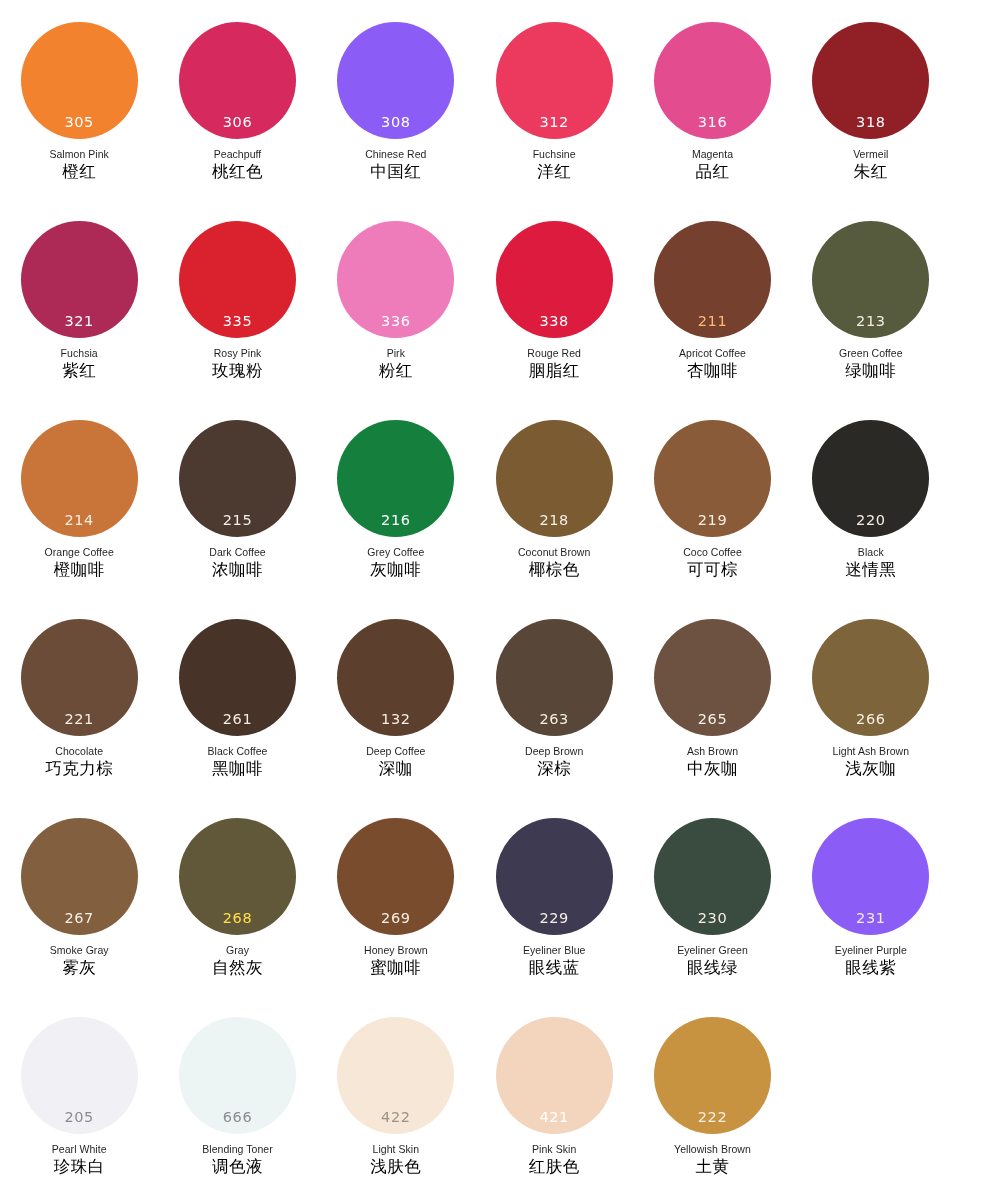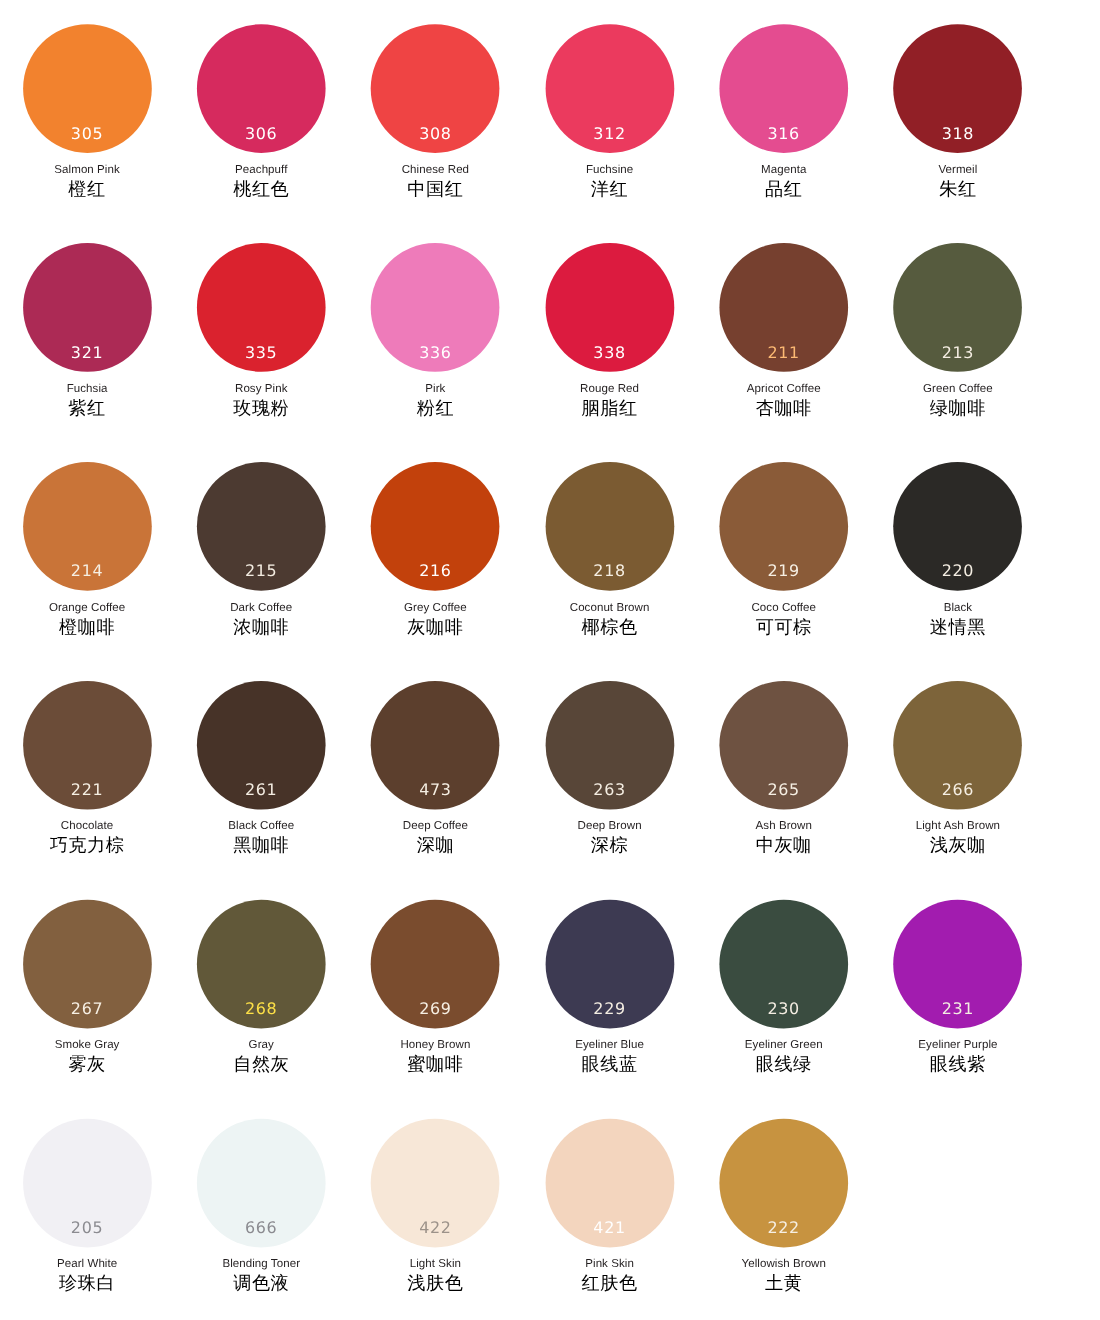--- a/index.html
+++ b/index.html
@@ -97,21 +97,21 @@
         <div class="swatch-name-cn">橙红</div>
       </div>
       <div class="swatch-cell">
         <div class="swatch-disc" style="background: rgb(214, 42, 94);">
           <div class="swatch-code" style="color: rgb(255, 255, 255);">306</div>
         </div>
         <div class="swatch-name-en">Peachpuff</div>
         <div class="swatch-name-cn">桃红色</div>
       </div>
       <div class="swatch-cell">
-        <div class="swatch-disc" style="background: #ef4444;">
+        <div class="swatch-disc" style="background: #8b5cf6;">
           <div class="swatch-code" style="color: rgb(255, 255, 255);">308</div>
         </div>
         <div class="swatch-name-en">Chinese Red</div>
         <div class="swatch-name-cn">中国红</div>
       </div>
       <div class="swatch-cell">
         <div class="swatch-disc" style="background: rgb(235, 58, 94);">
           <div class="swatch-code" style="color: rgb(255, 255, 255);">312</div>
         </div>
         <div class="swatch-name-en">Fuchsine</div>
@@ -181,21 +181,21 @@
         <div class="swatch-name-cn">橙咖啡</div>
       </div>
       <div class="swatch-cell">
         <div class="swatch-disc" style="background: rgb(76, 58, 49);">
           <div class="swatch-code" style="color: rgb(244, 237, 226);">215</div>
         </div>
         <div class="swatch-name-en">Dark Coffee</div>
         <div class="swatch-name-cn">浓咖啡</div>
       </div>
       <div class="swatch-cell">
-        <div class="swatch-disc" style="background: #c2410c;">
+        <div class="swatch-disc" style="background: #15803d;">
           <div class="swatch-code" style="color: rgb(255, 255, 255);">216</div>
         </div>
         <div class="swatch-name-en">Grey Coffee</div>
         <div class="swatch-name-cn">灰咖啡</div>
       </div>
       <div class="swatch-cell">
         <div class="swatch-disc" style="background: rgb(123, 91, 50);">
           <div class="swatch-code" style="color: rgb(246, 239, 227);">218</div>
         </div>
         <div class="swatch-name-en">Coconut Brown</div>
@@ -224,21 +224,21 @@
       </div>
       <div class="swatch-cell">
         <div class="swatch-disc" style="background: rgb(71, 51, 40);">
           <div class="swatch-code" style="color: rgb(244, 237, 226);">261</div>
         </div>
         <div class="swatch-name-en">Black Coffee</div>
         <div class="swatch-name-cn">黑咖啡</div>
       </div>
       <div class="swatch-cell">
         <div class="swatch-disc" style="background: rgb(92, 63, 45);">
-          <div class="swatch-code" style="color: rgb(246, 239, 227);">473</div>
+          <div class="swatch-code" style="color: rgb(246, 239, 227);">132</div>
         </div>
         <div class="swatch-name-en">Deep Coffee</div>
         <div class="swatch-name-cn">深咖</div>
       </div>
       <div class="swatch-cell">
         <div class="swatch-disc" style="background: rgb(88, 70, 56);">
           <div class="swatch-code" style="color: rgb(244, 237, 226);">263</div>
         </div>
         <div class="swatch-name-en">Deep Brown</div>
         <div class="swatch-name-cn">深棕</div>
@@ -286,21 +286,21 @@
         <div class="swatch-name-cn">眼线蓝</div>
       </div>
       <div class="swatch-cell">
         <div class="swatch-disc" style="background: rgb(58, 76, 64);">
           <div class="swatch-code" style="color: rgb(244, 237, 226);">230</div>
         </div>
         <div class="swatch-name-en">Eyeliner Green</div>
         <div class="swatch-name-cn">眼线绿</div>
       </div>
       <div class="swatch-cell">
-        <div class="swatch-disc" style="background: #a21caf;">
+        <div class="swatch-disc" style="background: #8b5cf6;">
           <div class="swatch-code" style="color: rgb(244, 237, 226);">231</div>
         </div>
         <div class="swatch-name-en">Eyeliner Purple</div>
         <div class="swatch-name-cn">眼线紫</div>
       </div>
       <div class="swatch-cell">
         <div class="swatch-disc" style="background: rgb(241, 240, 244);">
           <div class="swatch-code" style="color: rgb(139, 139, 144);">205</div>
         </div>
         <div class="swatch-name-en">Pearl White</div>

